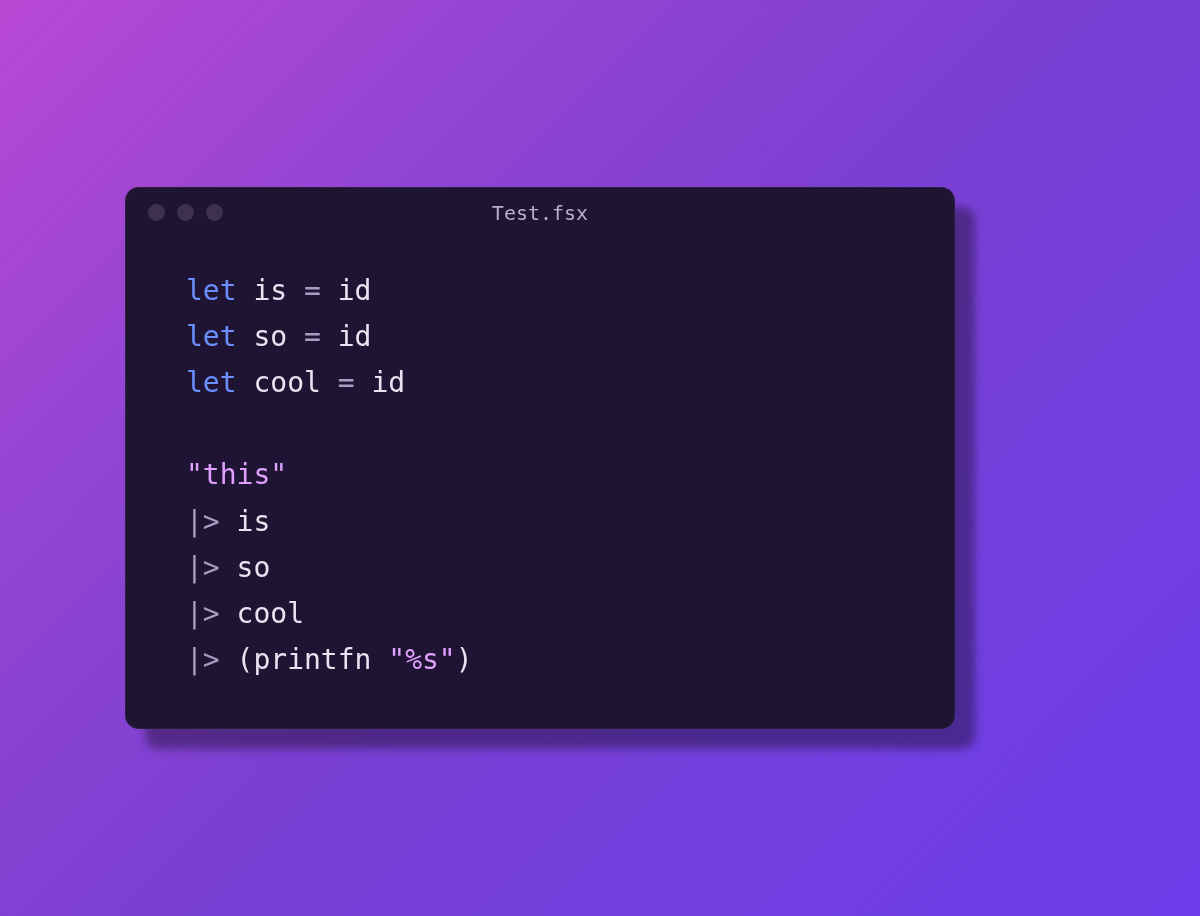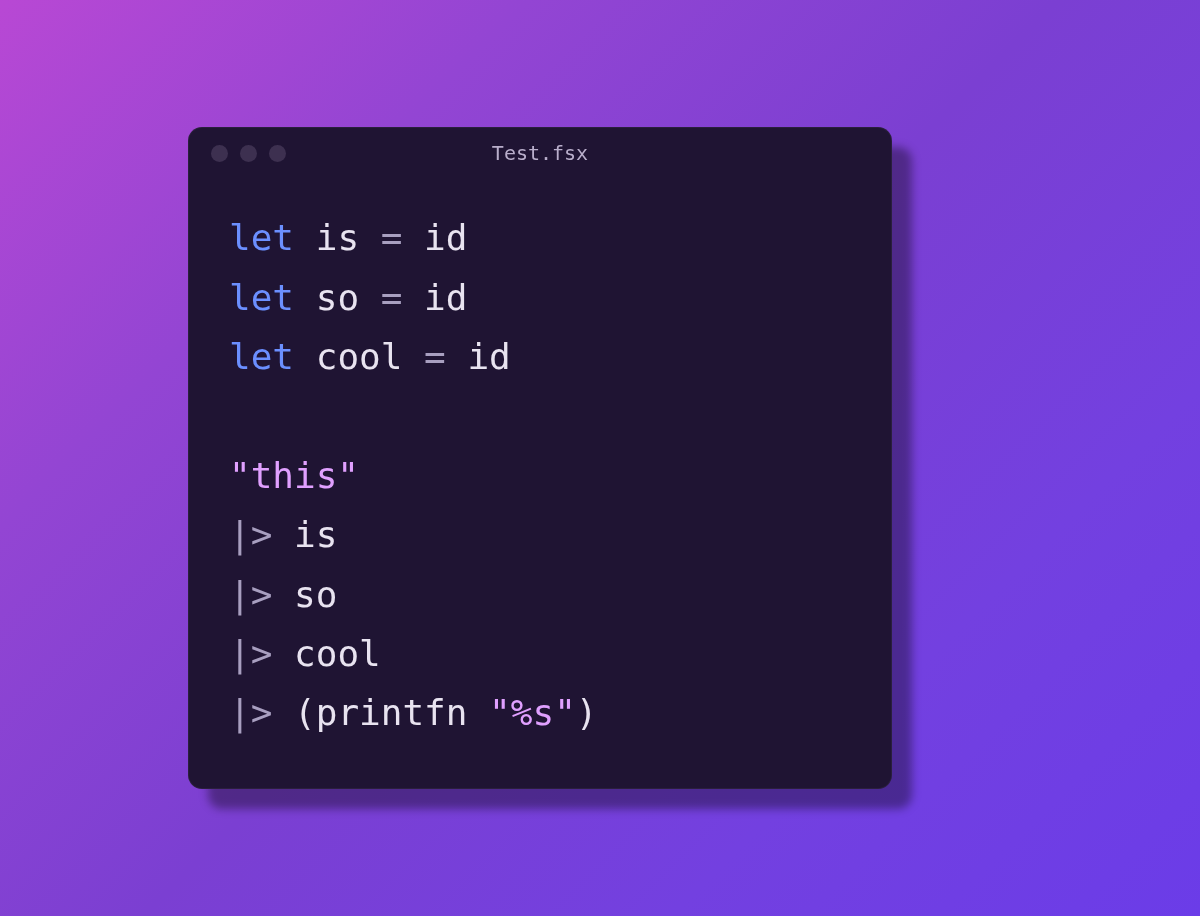--- a/index.html
+++ b/index.html
@@ -27,21 +27,21 @@
       left: 20px;
       width: 100%;
       height: 100%;
       background: rgba(0,0,0,0.35);
       border-radius: 14px;
       filter: blur(4px);
       z-index: 0;
     }
     .window {
       position: relative;
-      width: 704px;
+      width: 830px;
       background: #1f1433;
       border-radius: 14px;
       border: 1px solid rgba(255,255,255,0.05);
       z-index: 1;
       overflow: hidden;
     }
     .titlebar {
       height: 50px;
       display: flex;
       align-items: center;
@@ -61,22 +61,22 @@
     .title {
       position: absolute;
       left: 50%;
       transform: translateX(-50%);
       color: #b9aecb;
       font-size: 20px;
       font-weight: 400;
       font-family: ui-monospace, "SF Mono", Menlo, Monaco, Consolas, monospace;
     }
     .code {
-      padding: 30px 40px 45px 40px;
-      font-size: 36px;
+      padding: 30px 40px 45px 60px;
+      font-size: 28px;
       line-height: 1.65;
       color: #e8e3f0;
       white-space: pre;
     }
     .kw {
       color: #6b8fff;
     }
     .op {
       color: #a89fc0;
     }

